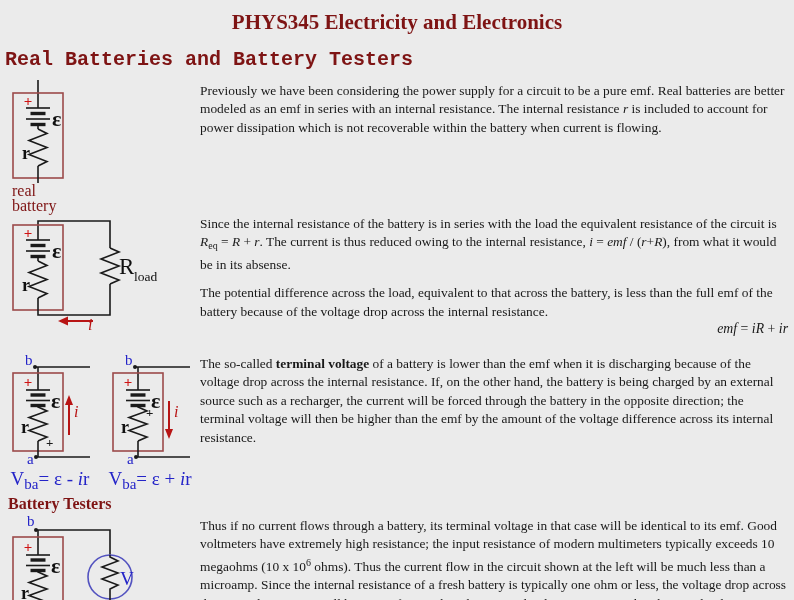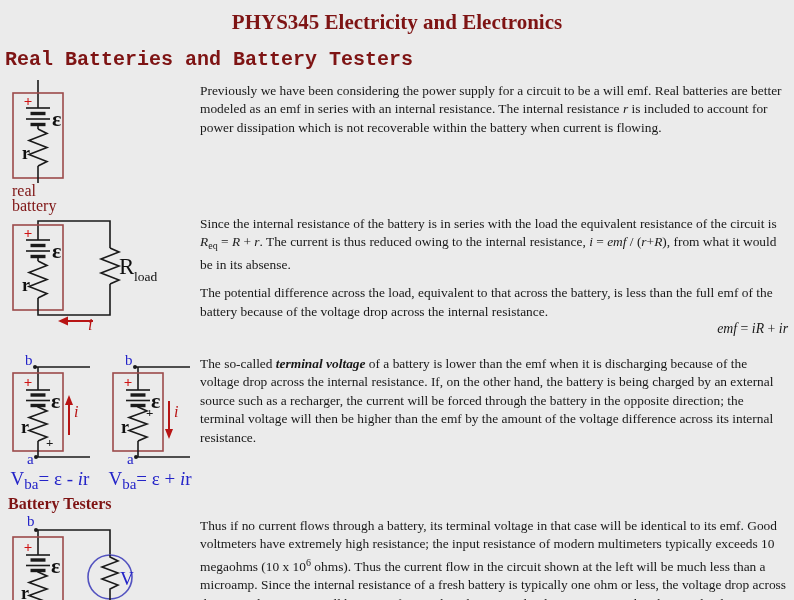--- a/index.html
+++ b/index.html
@@ -21,21 +21,21 @@
     color:#7e1414;font-weight:bold;font-size:16px;
     margin:2px 0 2px 8px;
   }
   .row{display:flex;align-items:flex-start;}
   .row-1{margin-top:9px;}
   .left{flex:0 0 200px;width:200px;}
   .right{flex:1;padding-right:6px;font-size:13.4px;line-height:18.4px;padding-top:2px;}
   .para{margin:0;}
   .para + .para{margin-top:10px;}
   .seg-i{font-style:italic;}
-  .seg-bi{font-weight:bold;font-style:italic;}
+  .seg-bi{font-weight:bold;}
   .seg-sub{font-size:10px;vertical-align:-3px;}
   .seg-sup{font-size:10px;vertical-align:5px;}
   .eq-block{text-align:right;font-size:13.8px;line-height:16.5px;}
   .cap{color:#7e1414;font-size:16px;line-height:15px;margin-left:12px;}
   .pair{display:flex;}
   .pair-col{width:100px;}
   .blue-eq{color:#2424c8;font-size:19px;text-align:center;margin-top:1px;white-space:nowrap;}
   .blue-eq .seg-sub{font-size:15px;vertical-align:-4px;}
   svg{display:block;}
   .svgtxt{font-family:"Liberation Serif",serif;}
@@ -72,21 +72,21 @@
       <text x="28" y="26" text-anchor="middle" class="svgtxt plus-red">+</text>
       <text x="52" y="46" class="svgtxt emf">ε</text>
       <text x="30" y="79" text-anchor="end" class="svgtxt rlbl">r</text>
     </svg>
     <div class="cap">
       <div>real</div>
       <div>battery</div>
     </div>
   </div>
   <div class="right">
-    <p class="para"><span>Previously we have been considering the power supply for a circuit to be a will emf. Real batteries are better modeled as an emf in series with an internal resistance. The internal resistance </span><span class="seg-i">r</span><span> is included to account for power dissipation which is not recoverable within the battery when current is flowing.</span></p>
+    <p class="para"><span>Previously we have been considering the power supply for a circuit to be a pure emf. Real batteries are better modeled as an emf in series with an internal resistance. The internal resistance </span><span class="seg-i">r</span><span> is included to account for power dissipation which is not recoverable within the battery when current is flowing.</span></p>
   </div>
 </div>
 
 <div class="row">
   <div class="left">
     <svg width="200" height="140" viewBox="0 0 200 140">
       <polyline points="38,27 38,8 110,8 110,35" fill="none" stroke="#1a1a1a" stroke-width="1.6"></polyline>
       <rect x="13" y="12" width="50" height="85" fill="none" stroke="#9c4a4a" stroke-width="1.6"></rect>
       <g stroke="#1a1a1a">
         <line x1="26" y1="27" x2="50" y2="27" stroke-width="1.6"></line>

